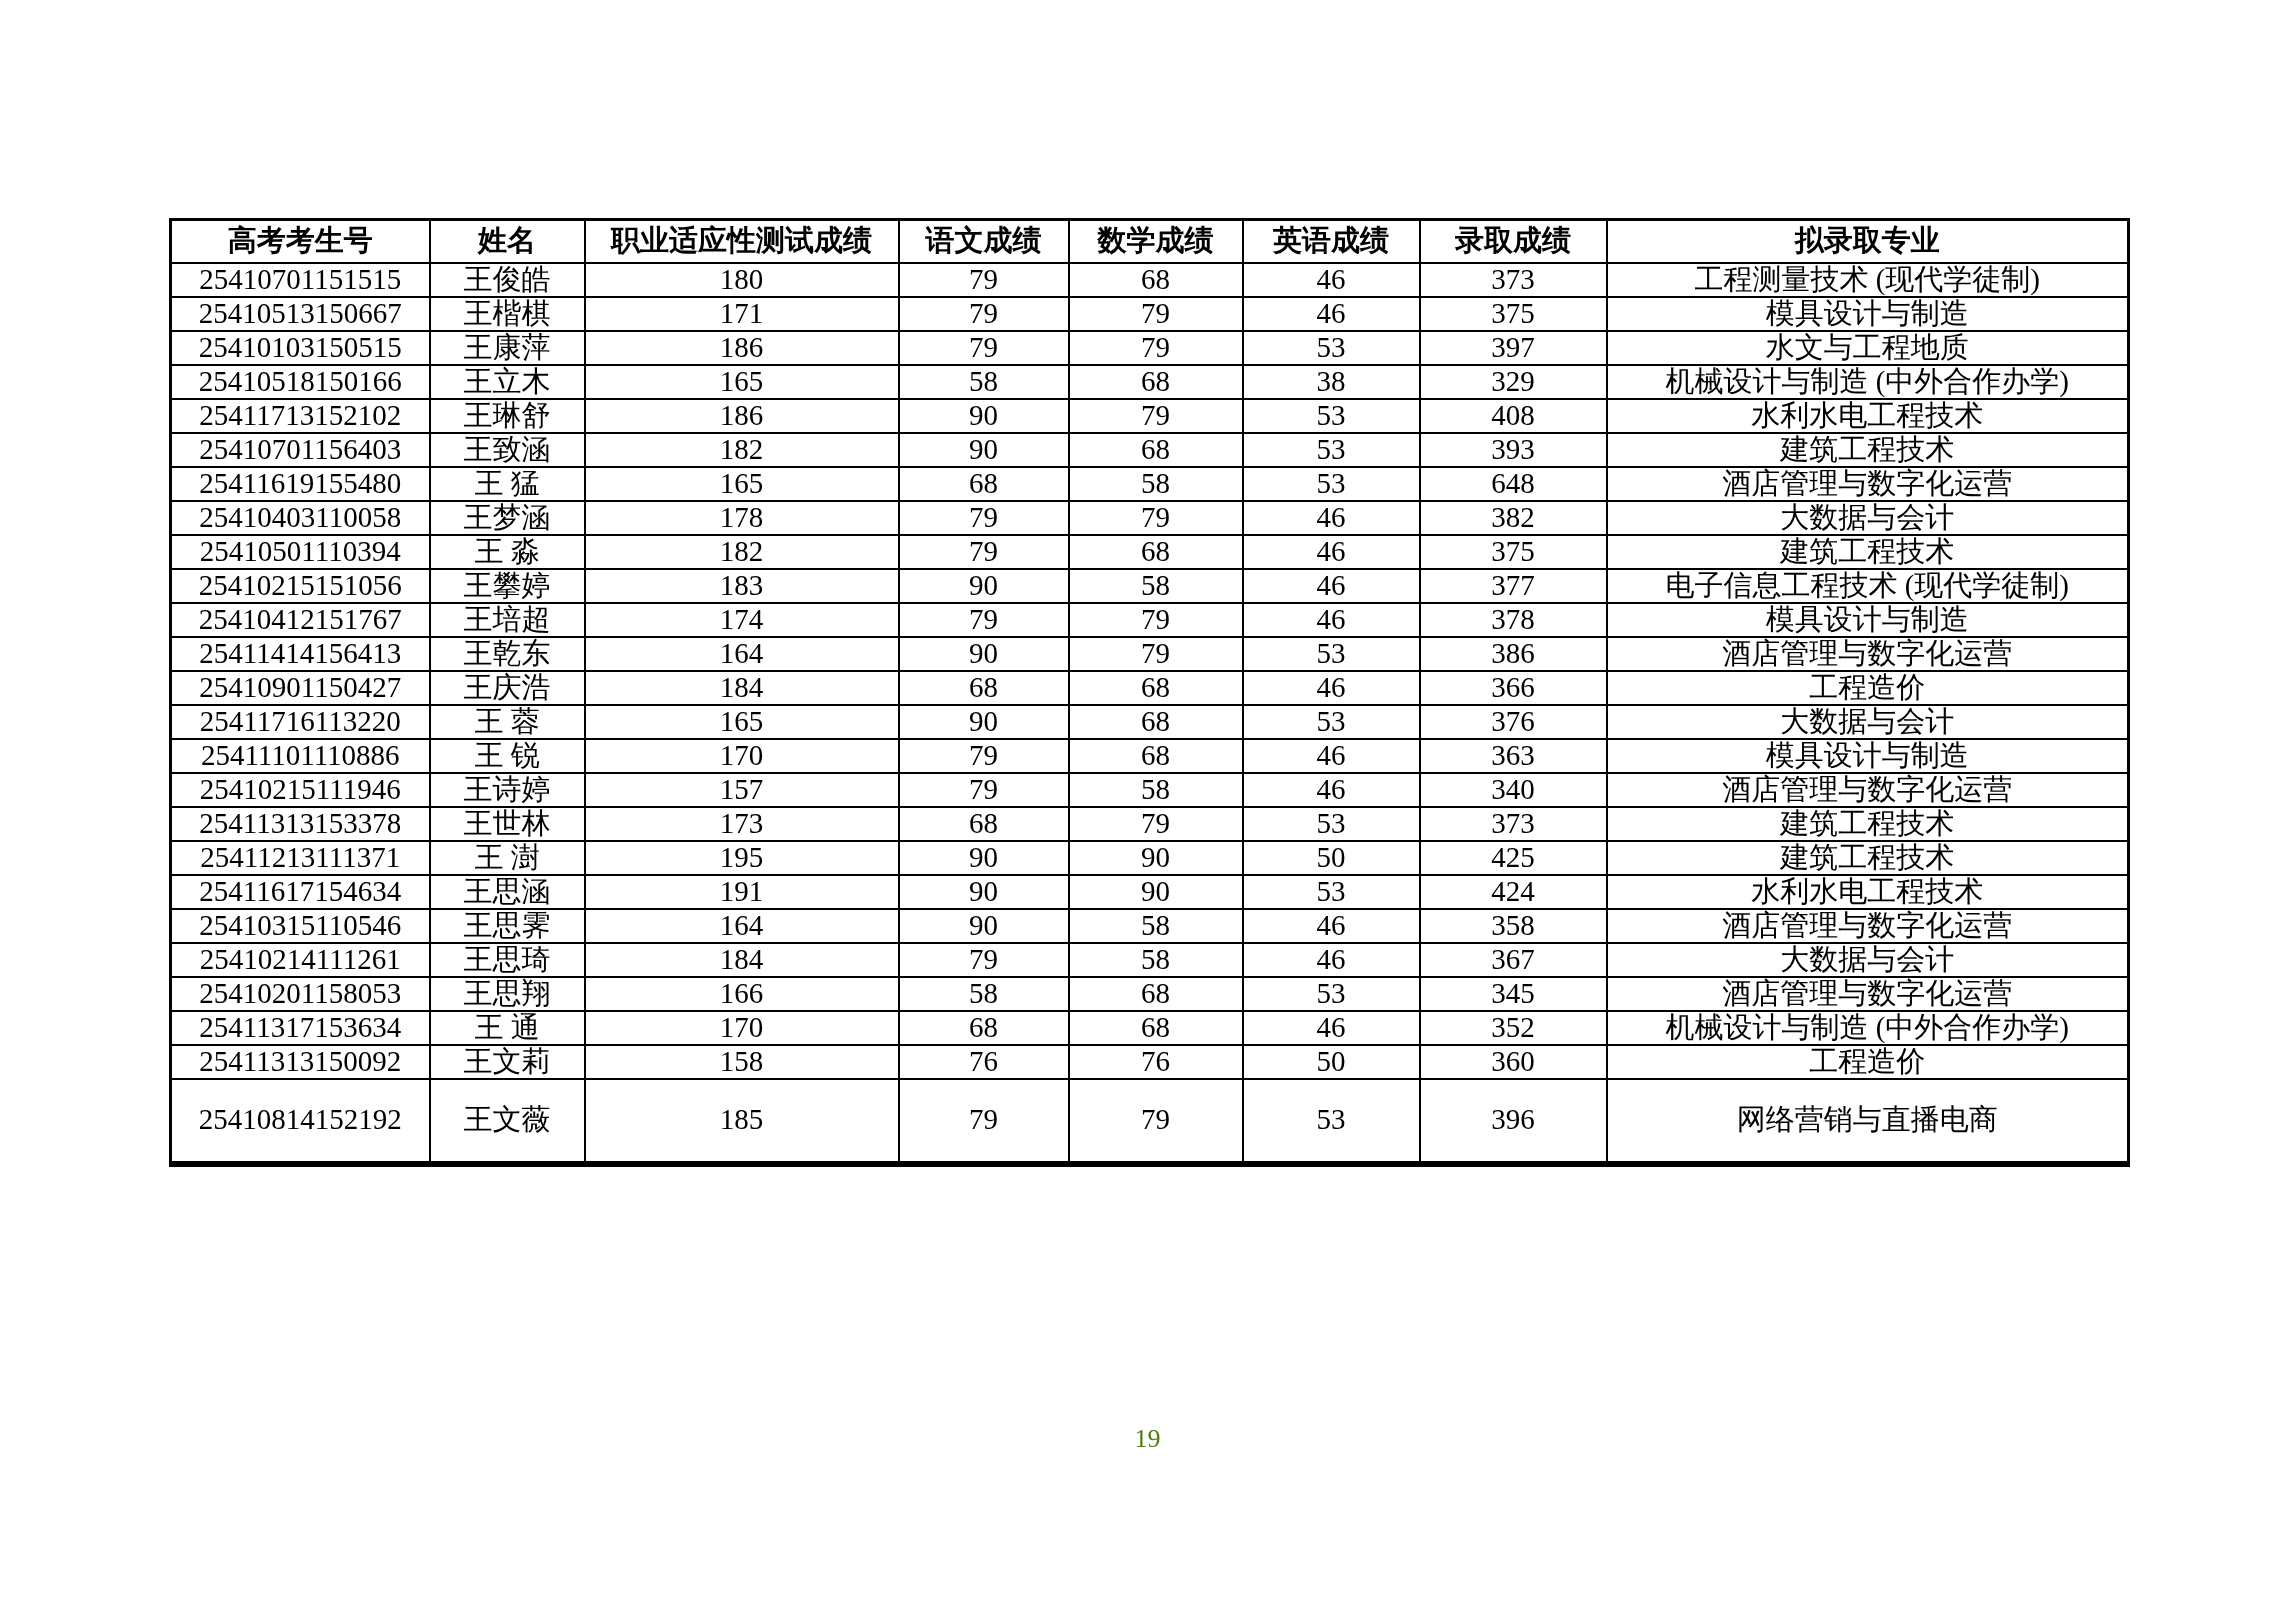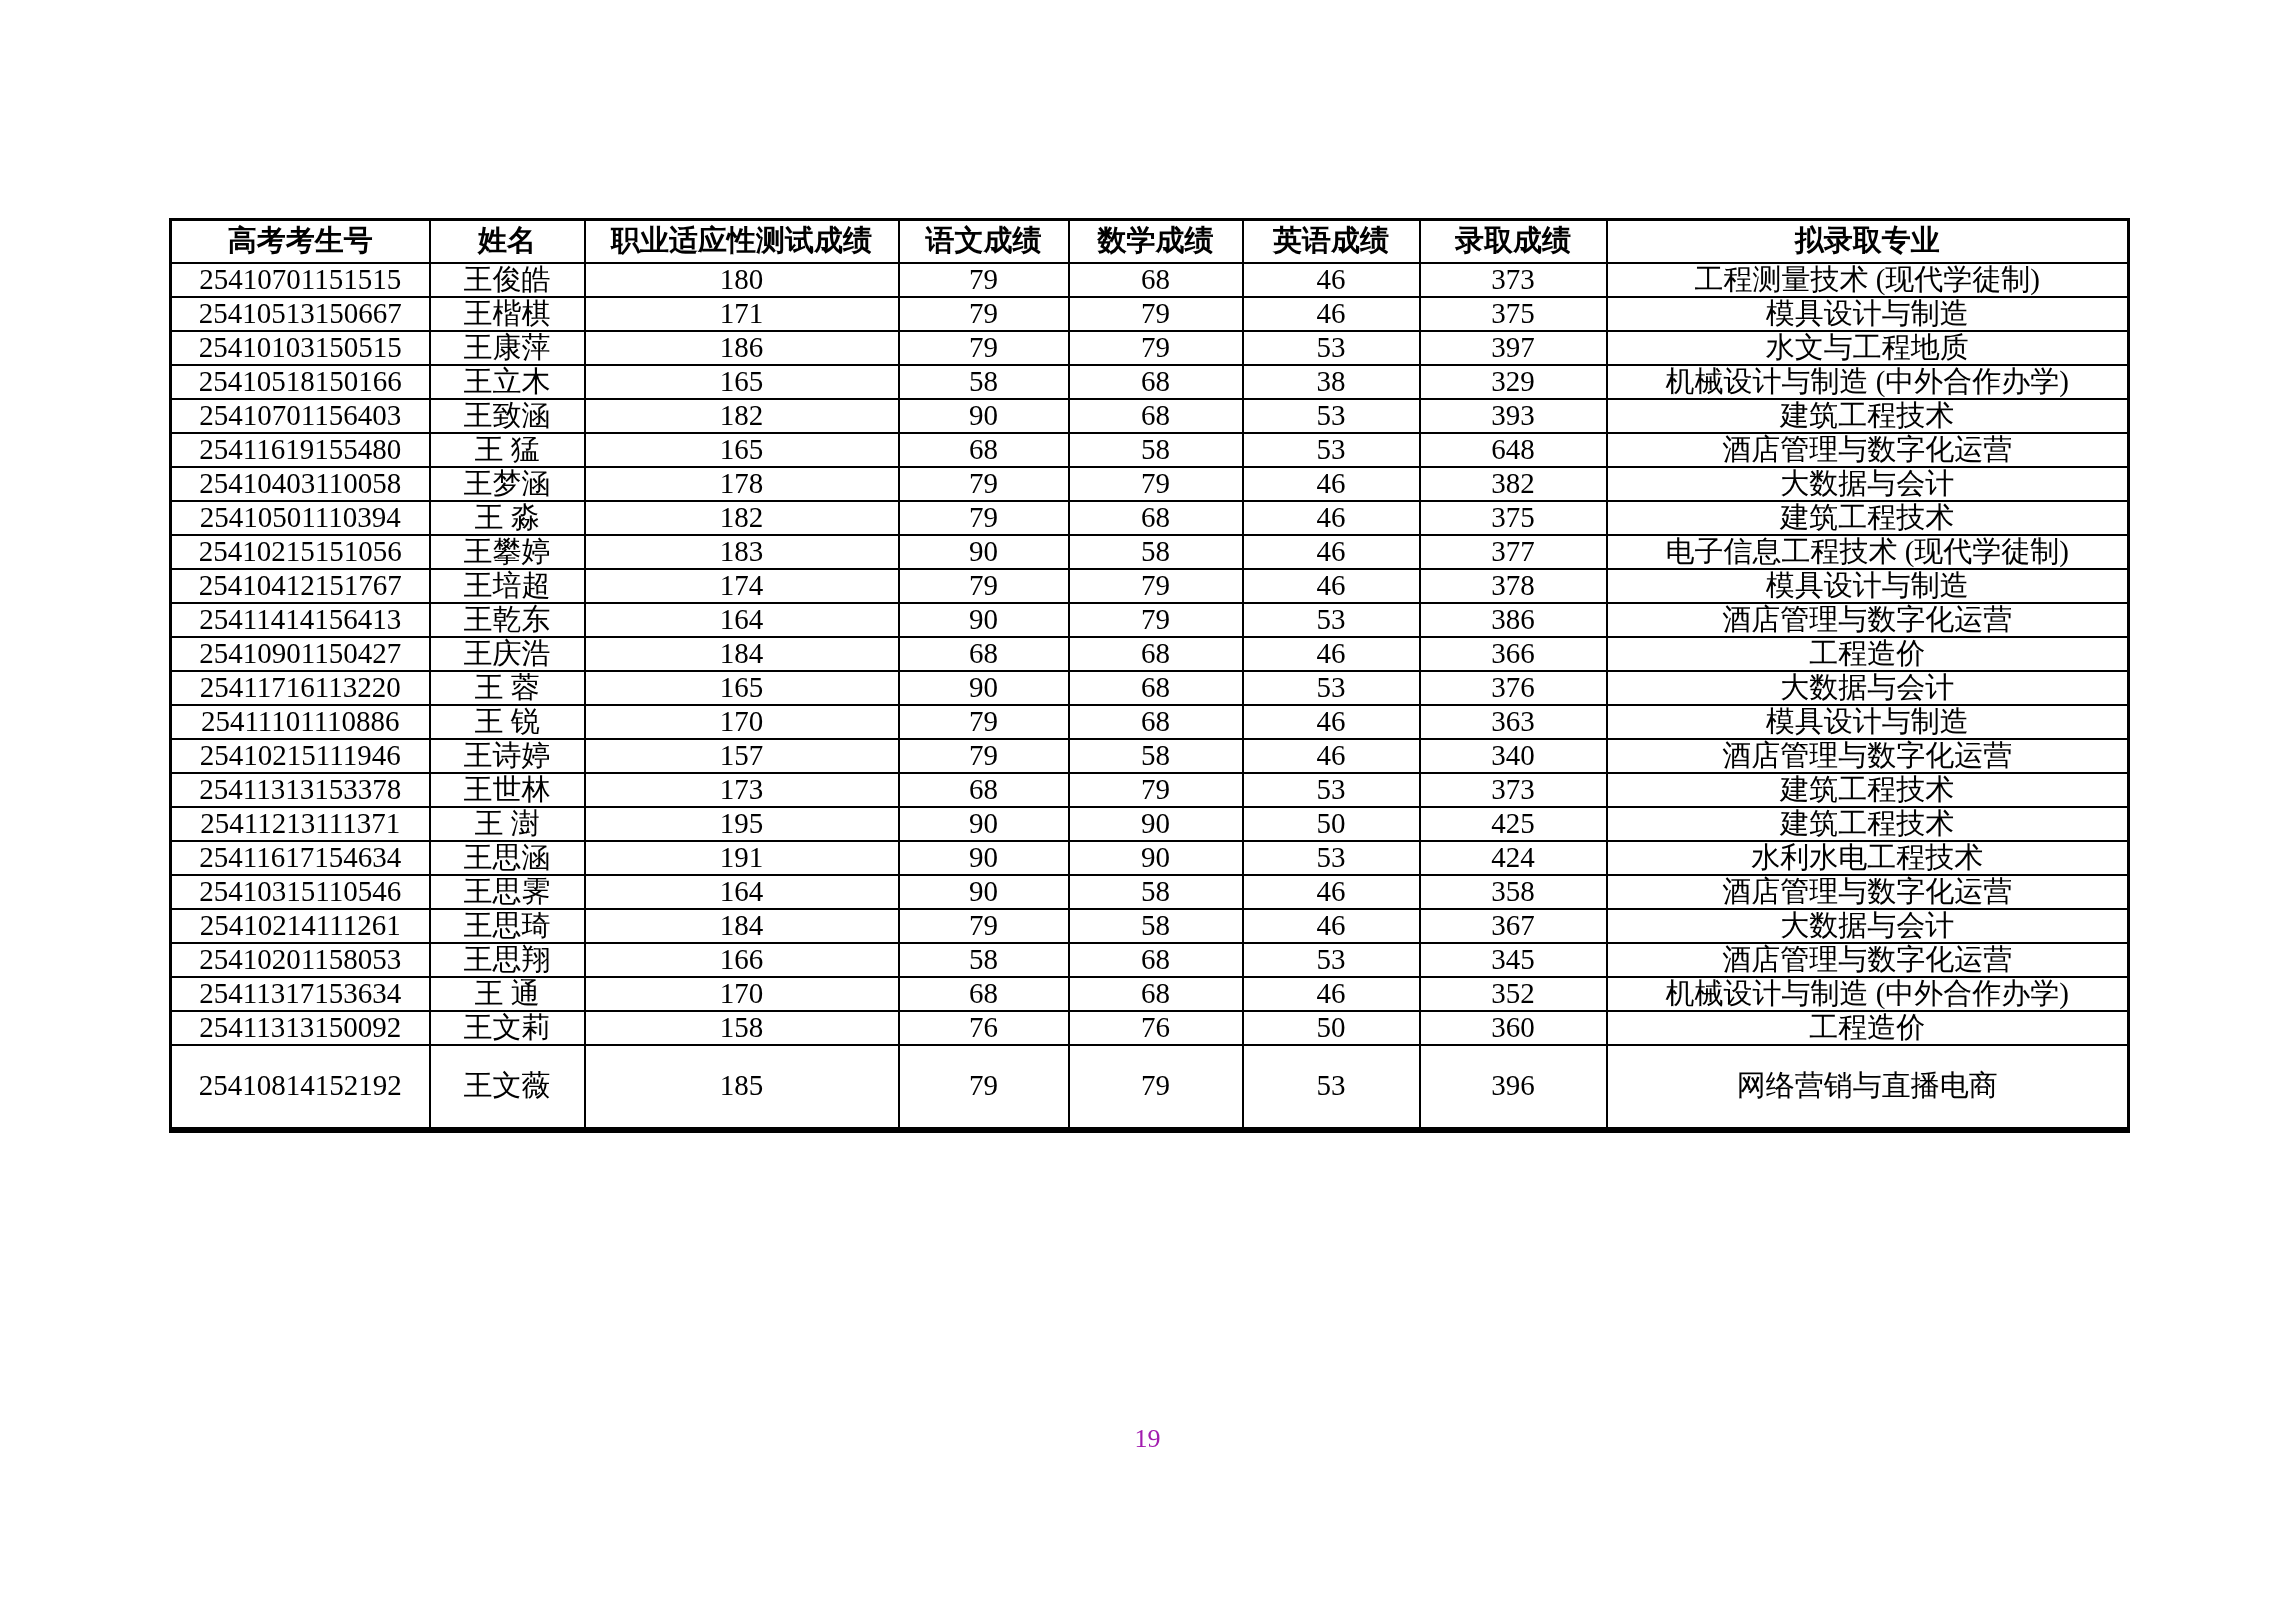--- a/index.html
+++ b/index.html
@@ -54,21 +54,21 @@
   col.c-major  { width: 522px; }
 
   .page-number {
     position: absolute;
     left: 0;
     top: 1424px;
     width: 2295px;
     text-align: center;
     font-size: 26px;
     font-family: "Liberation Serif", "DejaVu Serif", serif;
-    color: #a21caf;
+    color: #4d7c0f;
   }
 </style>
 </head>
 <body>
 
 <div class="page">
 
   <table class="results">
     <colgroup>
       <col class="c-id">
@@ -127,20 +127,30 @@
           <td>25410518150166</td>
           <td>王立木</td>
           <td>165</td>
           <td>58</td>
           <td>68</td>
           <td>38</td>
           <td>329</td>
           <td>机械设计与制造 (中外合作办学)</td>
         </tr>
         <tr>
+          <td>25411713152102</td>
+          <td>王琳舒</td>
+          <td>186</td>
+          <td>90</td>
+          <td>79</td>
+          <td>53</td>
+          <td>408</td>
+          <td>水利水电工程技术</td>
+        </tr>
+        <tr>
           <td>25410701156403</td>
           <td>王致涵</td>
           <td>182</td>
           <td>90</td>
           <td>68</td>
           <td>53</td>
           <td>393</td>
           <td>建筑工程技术</td>
         </tr>
         <tr>

